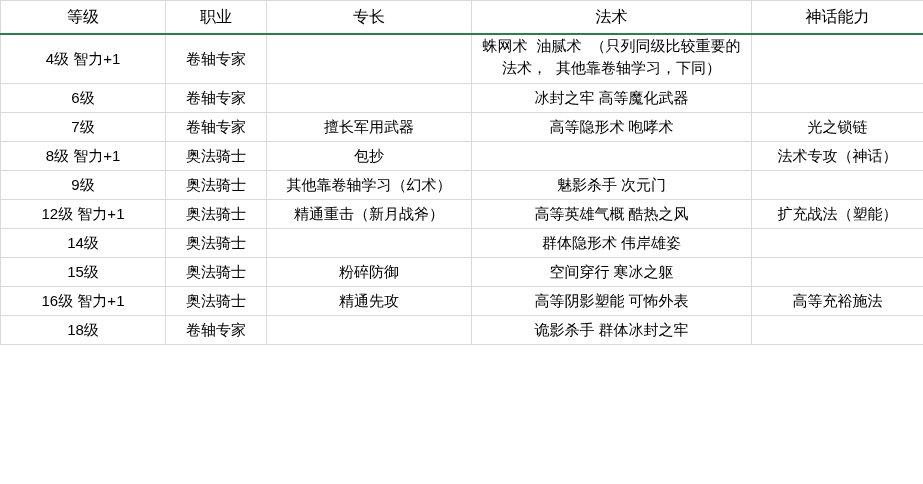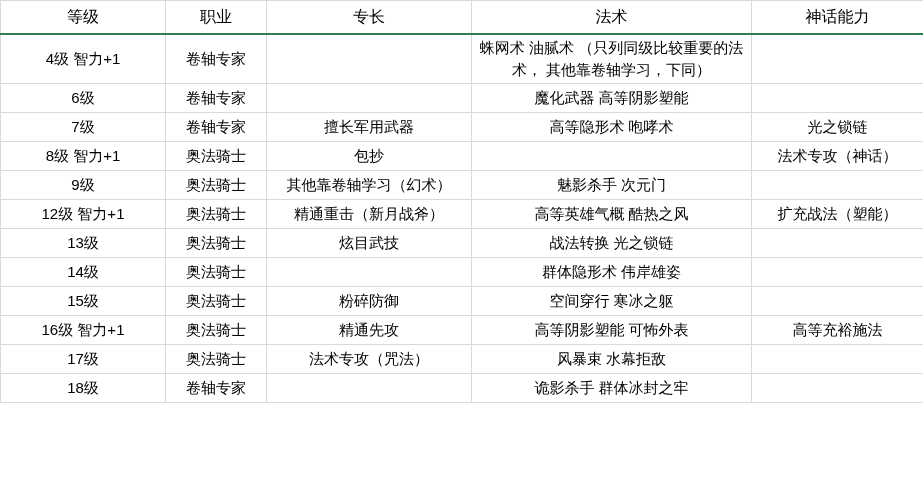--- a/index.html
+++ b/index.html
@@ -48,20 +48,21 @@
     font-weight: normal;
     font-size: 16px;
     border-bottom: 2px solid #2e7d4f;
   }
   table.level-table tbody td {
     height: 24px;
   }
   .multiline {
     line-height: 1.42;
     white-space: pre-line;
+    font-family: Liberation Mono, monospace;
   }
   .tall {
     height: 66px;
   }
 </style>
 </head>
 <body>
 
 <div class="sheet">
   <table class="level-table">
@@ -88,21 +89,21 @@
           <td class="tall"></td>
           <td class="tall multiline">蛛网术 油腻术
 （只列同级比较重要的法术，
 其他靠卷轴学习，下同）</td>
           <td class="tall"></td>
         </tr>
         <tr>
           <td>6级</td>
           <td>卷轴专家</td>
           <td></td>
-          <td>魔化武器 高等阴影塑能</td>
+          <td>冰封之牢 高等魔化武器</td>
           <td></td>
         </tr>
         <tr>
           <td>7级</td>
           <td>卷轴专家</td>
           <td>擅长军用武器</td>
           <td>高等隐形术 咆哮术</td>
           <td>光之锁链</td>
         </tr>
         <tr>
@@ -120,27 +121,20 @@
           <td></td>
         </tr>
         <tr>
           <td>12级 智力+1</td>
           <td>奥法骑士</td>
           <td>精通重击（新月战斧）</td>
           <td>高等英雄气概 酷热之风</td>
           <td>扩充战法（塑能）</td>
         </tr>
         <tr>
-          <td>13级</td>
-          <td>奥法骑士</td>
-          <td>炫目武技</td>
-          <td>战法转换 光之锁链</td>
-          <td></td>
-        </tr>
-        <tr>
           <td>14级</td>
           <td>奥法骑士</td>
           <td></td>
           <td>群体隐形术 伟岸雄姿</td>
           <td></td>
         </tr>
         <tr>
           <td>15级</td>
           <td>奥法骑士</td>
           <td>粉碎防御</td>
@@ -148,27 +142,20 @@
           <td></td>
         </tr>
         <tr>
           <td>16级 智力+1</td>
           <td>奥法骑士</td>
           <td>精通先攻</td>
           <td>高等阴影塑能 可怖外表</td>
           <td>高等充裕施法</td>
         </tr>
         <tr>
-          <td>17级</td>
-          <td>奥法骑士</td>
-          <td>法术专攻（咒法）</td>
-          <td>风暴束 水幕拒敌</td>
-          <td></td>
-        </tr>
-        <tr>
           <td>18级</td>
           <td>卷轴专家</td>
           <td></td>
           <td>诡影杀手 群体冰封之牢</td>
           <td></td>
         </tr>
       </tbody>
   </table>
 </div>
 

